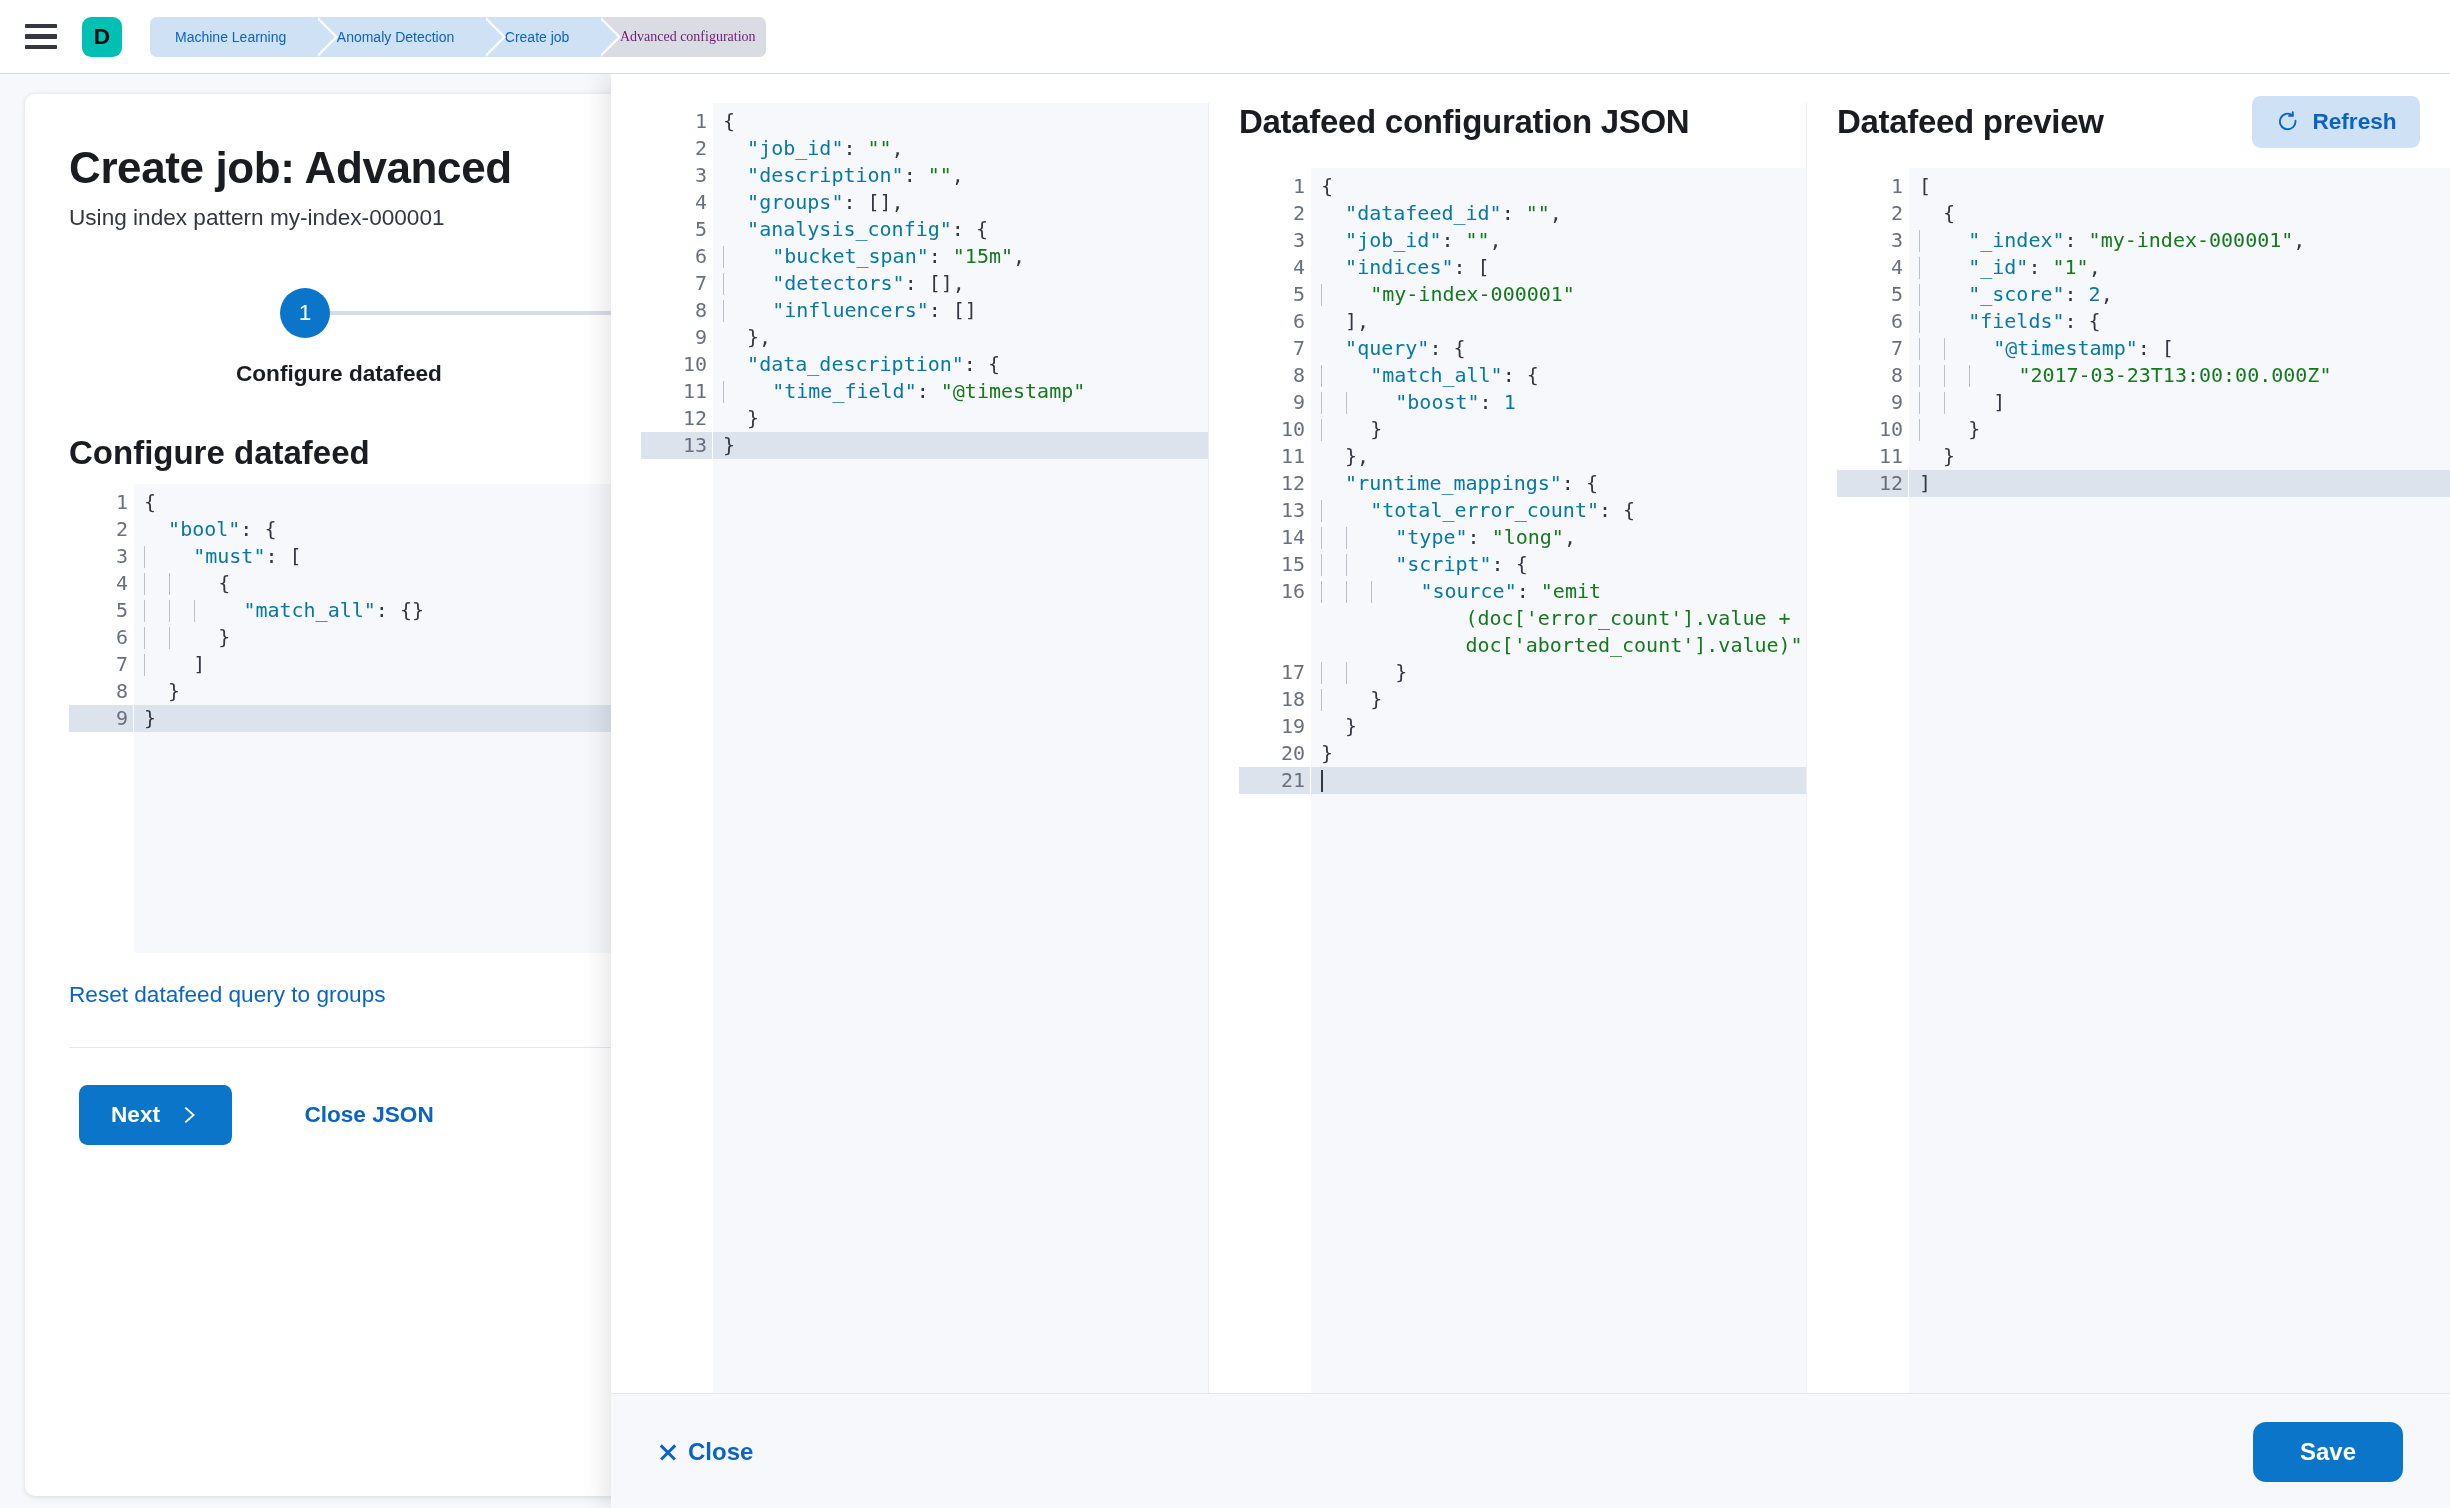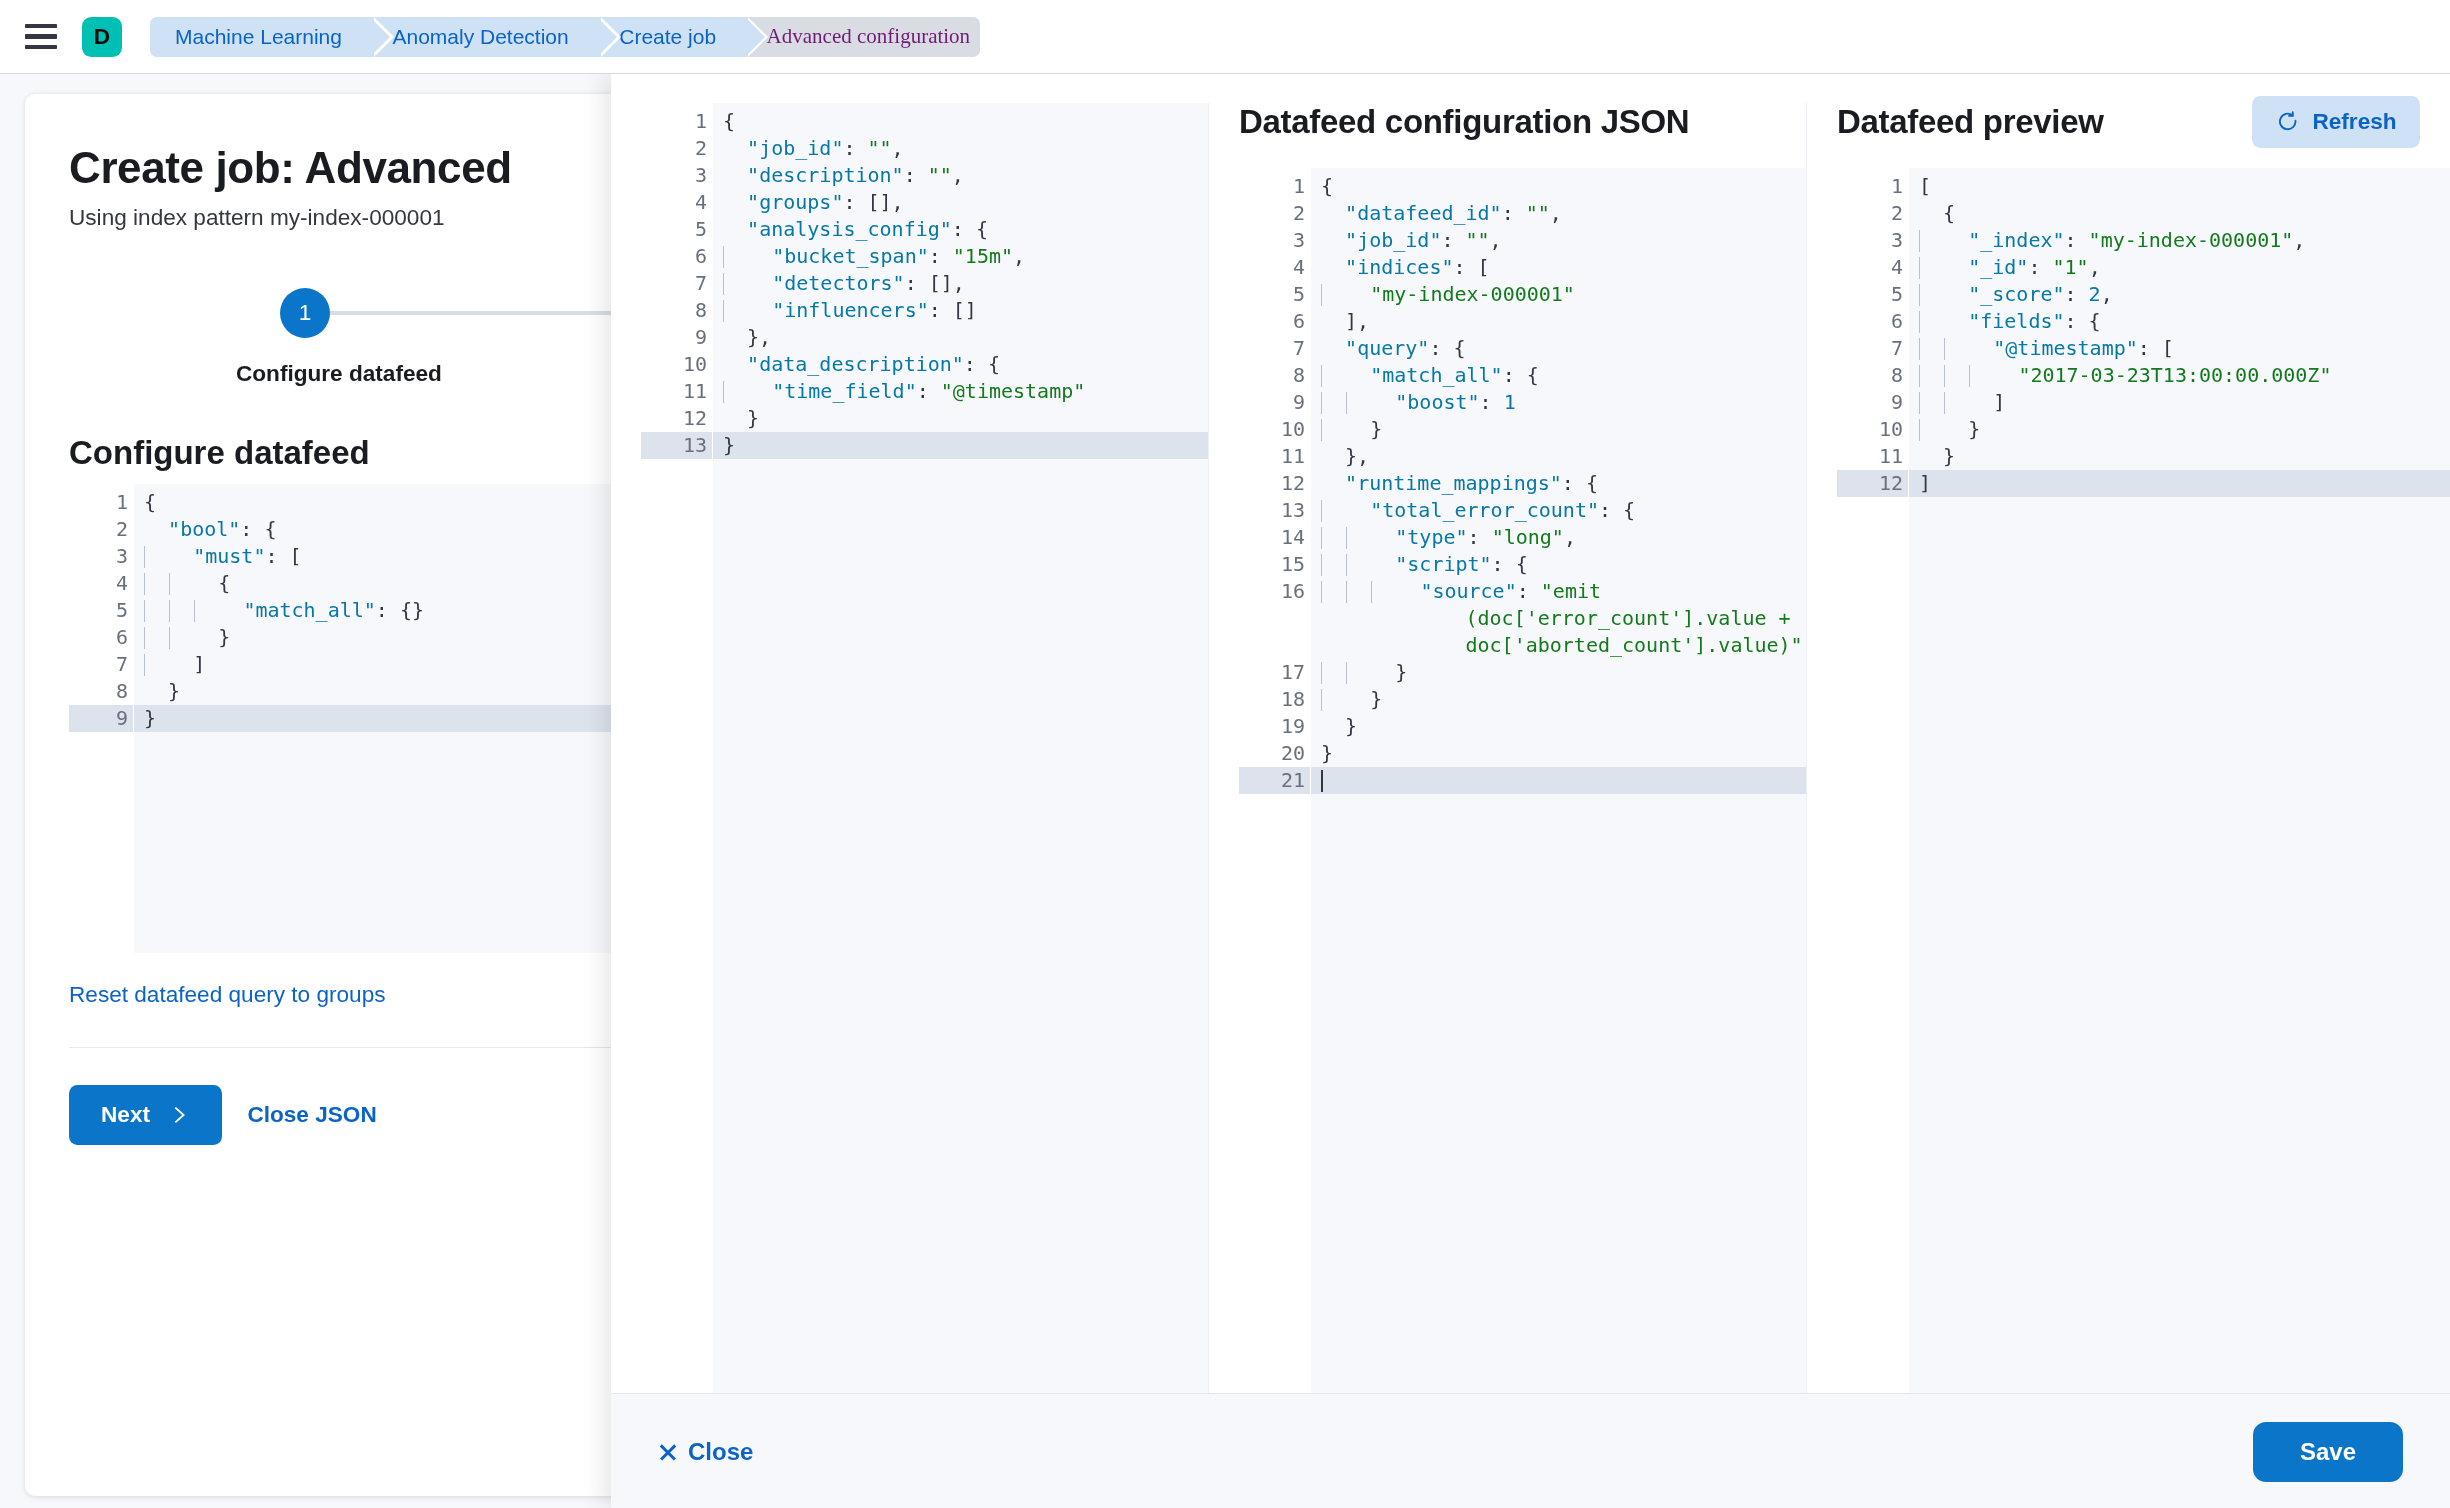--- a/index.html
+++ b/index.html
@@ -28,21 +28,21 @@
     width: 40px; height: 40px; margin-left: 25px;
     background: #00bfb3; border-radius: 9.2px;
     display: flex; align-items: center; justify-content: center;
     color: #0a0a0a; font-size: 22.6px; font-weight: 700;
   }
   .breadcrumbs { display: flex; align-items: center; margin-left: 28px; }
   .crumb {
     position: relative; height: 40px;
     display: flex; align-items: center;
     background: #cfe1f5; color: #0b64c4;
-    font-size: 21px; font-weight: 400;
+    font-size: 14px; font-weight: 400;
     padding: 0 28.5px 0 22px;
     white-space: nowrap;
   }
   .crumb:first-child { border-radius: 6.7px 0 0 6.7px; padding-left: 25px; }
   .crumb::after {
     content: ""; position: absolute; right: -20px; top: 0;
     width: 0; height: 0; z-index: 3;
     border-top: 20px solid transparent;
     border-bottom: 20px solid transparent;
     border-left: 20px solid #cfe1f5;
@@ -155,21 +155,21 @@
   .hr-rule { border-top: 1.7px solid #e3e6ed; margin-top: 39px; }
 
   .btn-primary {
     background: #0b76c9; color: #fff;
     border: none; border-radius: 8.4px;
     height: 60px; padding: 0 32px;
     font-size: 22.6px; font-weight: 700;
     display: inline-flex; align-items: center; gap: 18.4px;
     cursor: pointer;
   }
-  .btn-row { margin-top: 37px; display: flex; align-items: center; gap: 25px; }
+  .btn-row { margin-top: 37px; display: flex; align-items: center; gap: 72px; margin-left: 10px; }
 
   
   #flyout {
     position: absolute; top: 74px; left: 611px;
     width: 1839px; height: 1435px;
     background: #ffffff;
     box-shadow: -6.7px 0 22px rgba(0,0,0,0.10);
     z-index: 20;
     display: flex; flex-direction: column;
   }

